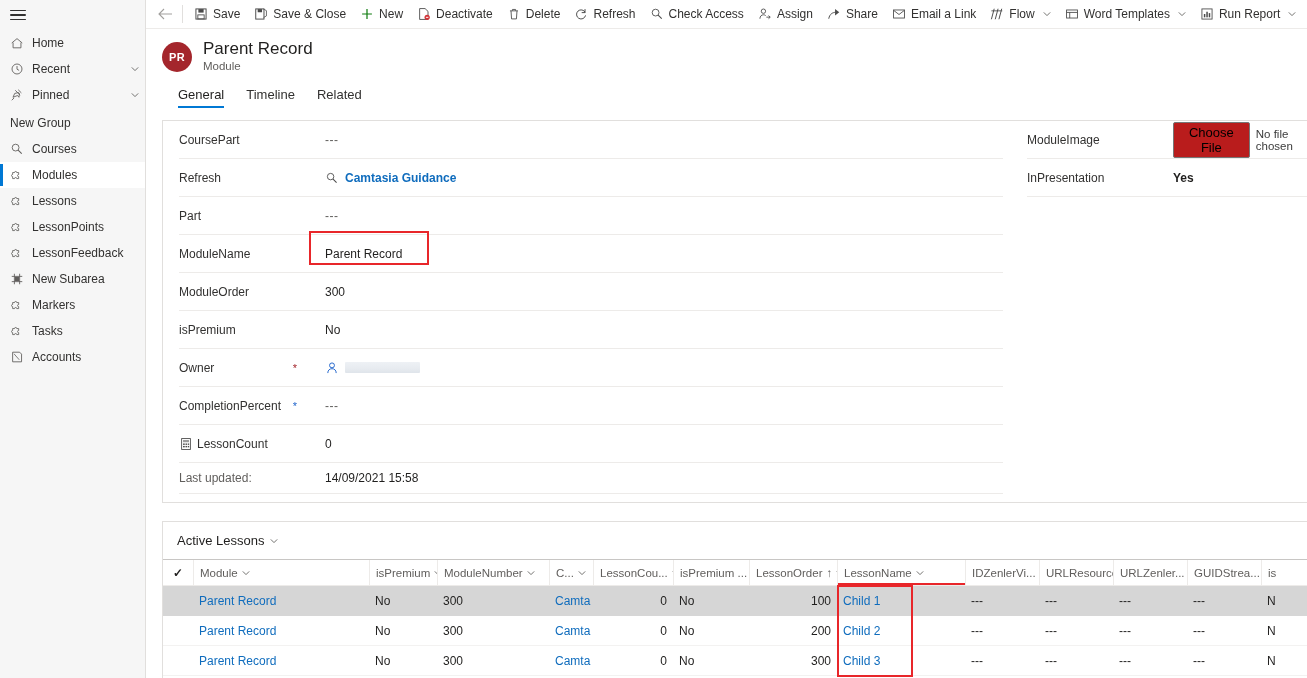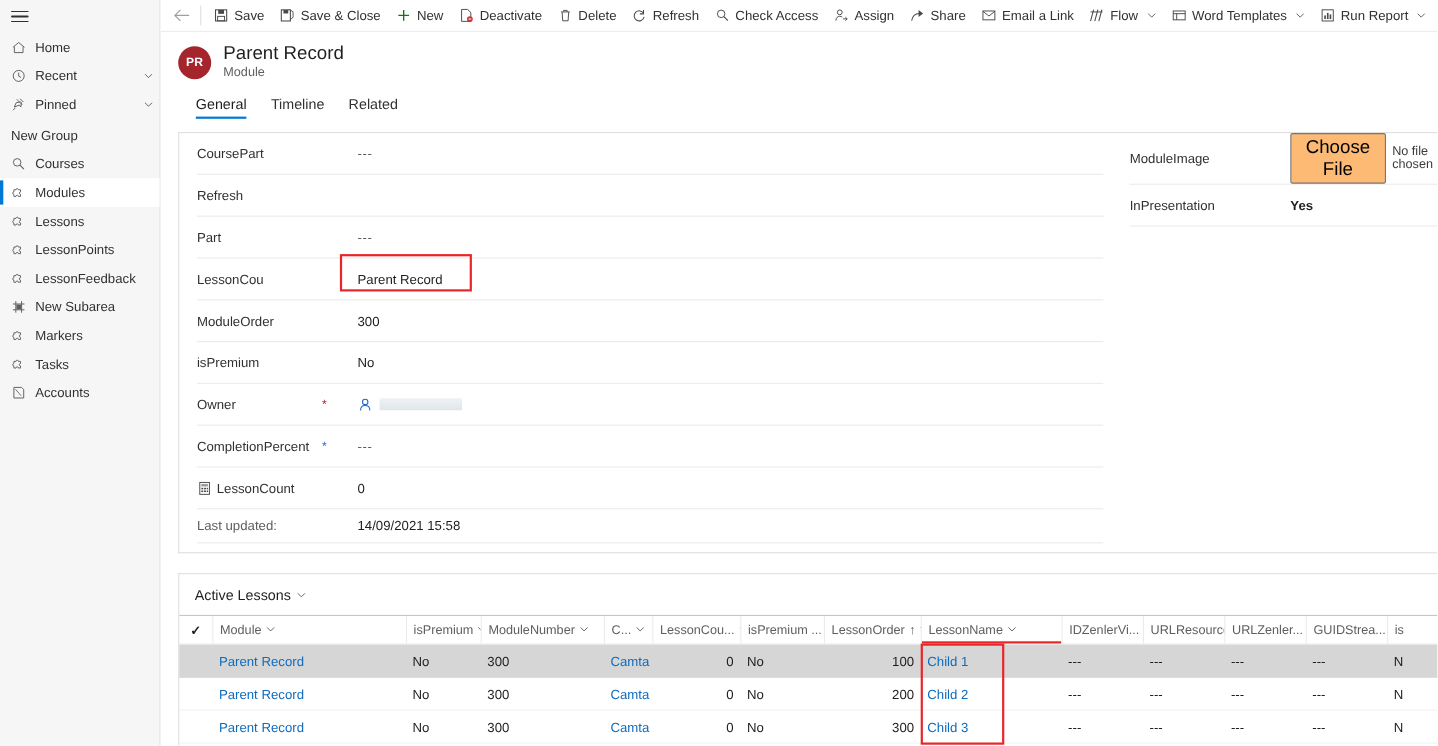--- a/index.html
+++ b/index.html
@@ -117,22 +117,22 @@
     display: inline-block; width: 75px; height: 11px;
     background: linear-gradient(180deg,#eef1f5 0%, #e7ebf0 60%, #dfe4ea 100%);
     border-radius: 1px; filter: blur(0.6px);
   }
   .highlight-box {
     position: absolute; left: 130px; top: -4px; width: 120px; height: 34px;
     border: 2.5px solid #e8262a; pointer-events: none;
   }
   .file-row { display: flex; align-items: center; gap: 6px; padding-left: 20px; font-size: 12px; }
   .choose-file {
-    border: 1px solid #767676; background: #fdba74; border-radius: 2px;
-    font-size: 17px; padding: 2px 13px; color: #000; cursor: pointer;
+    border: 1px solid #767676; background: #b91c1c; border-radius: 2px;
+    font-size: 13px; padding: 2px 13px; color: #000; cursor: pointer;
   }
   .no-file { color: #3c3c3c; font-size: 11.5px; }
   .lastupd { display: flex; align-items: center; min-height: 30px; }
   .lastupd .f-label { color: #605e5c; }
 
   
   #grid-card {
     position: absolute; left: 16px; top: 521px; right: 0; bottom: 0;
     border: 1px solid #e1dfdd; border-right: none; border-bottom: none; background: #fff;
   }
@@ -465,32 +465,41 @@
               <span>CoursePart</span>
             </span>
             <span class="f-value">
               <span class="dashes">---</span>
             </span>
           </div>
           <div class="field">
             <span class="f-label wide">
               <span>Refresh</span>
             </span>
+            <span class="f-value">
+              <span style="display:flex;align-items:center;">
+                <svg width="14" height="14" viewBox="0 0 16 16" fill="none" aria-hidden="true">
+                  <circle cx="6.4" cy="6.4" r="3.7" stroke="#4a4a4a" stroke-width="1" fill="none"></circle>
+                  <path d="M9.2 9.2 L13.2 13.2" stroke="#4a4a4a" stroke-width="1.2"></path>
+                </svg>
+              </span>
+              <span class="lookup-link">Camtasia Guidance</span>
+            </span>
           </div>
           <div class="field">
             <span class="f-label wide">
               <span>Part</span>
             </span>
             <span class="f-value">
               <span class="dashes">---</span>
             </span>
           </div>
           <div class="field">
             <span class="f-label wide">
-              <span>LessonCou</span>
+              <span>ModuleName</span>
             </span>
             <span class="f-value">
               <span class="bold">Parent Record</span>
             </span>
             <div class="highlight-box"></div>
           </div>
           <div class="field">
             <span class="f-label wide">
               <span>ModuleOrder</span>
             </span>

